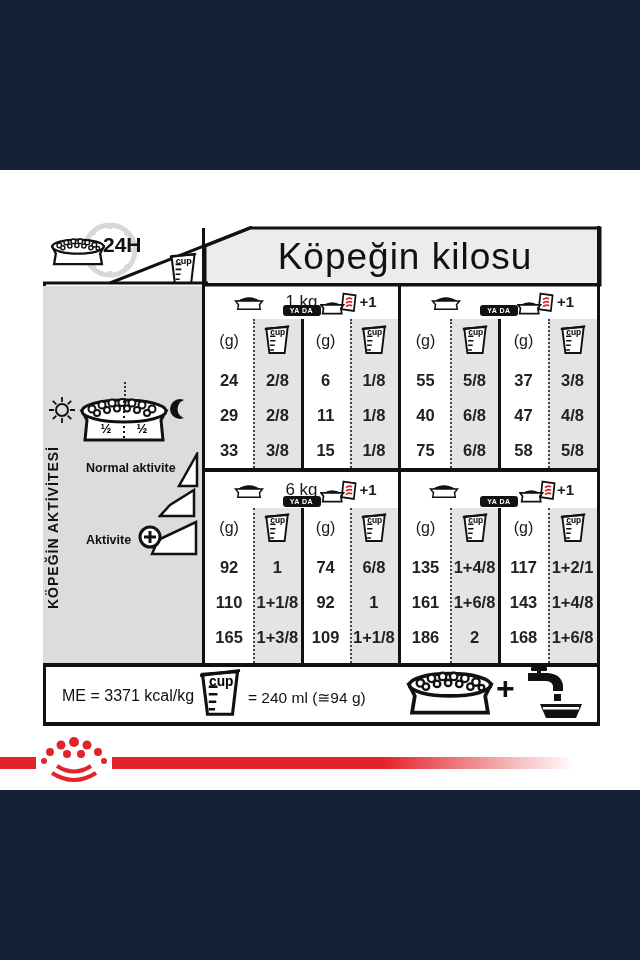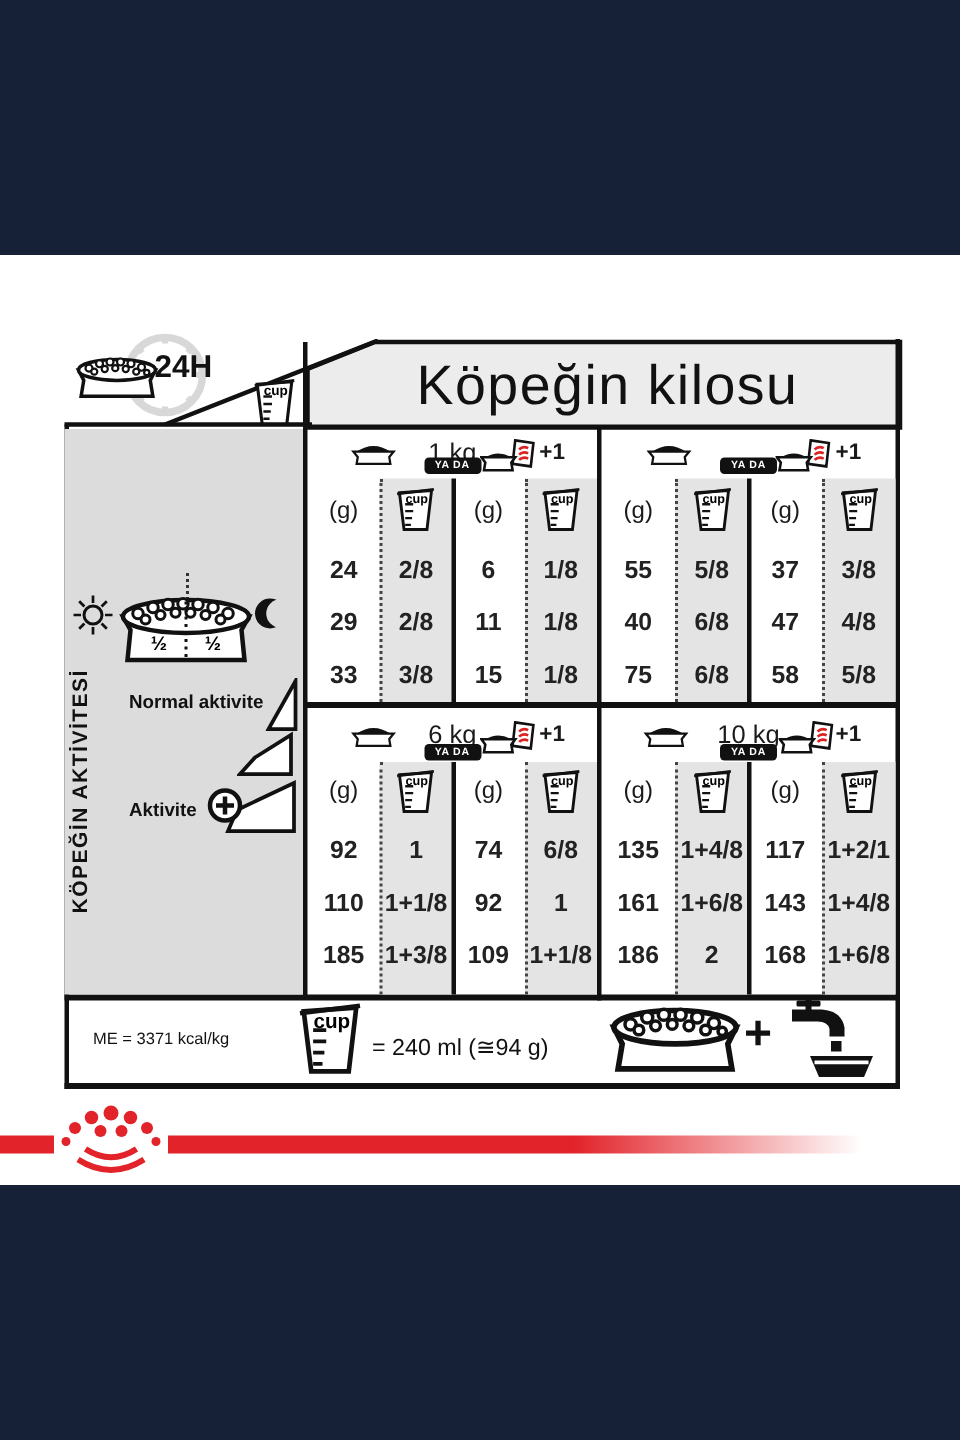--- a/index.html
+++ b/index.html
@@ -313,37 +313,36 @@
 </span>
       </div>
     <div class="cell" style="left:0;top:78px;">92</div>
     <div class="cell" style="left:25%;top:78px;">1</div>
     <div class="cell" style="left:50%;top:78px;">74</div>
     <div class="cell" style="left:75%;top:78px;">6/8</div>
     <div class="cell" style="left:0;top:113px;">110</div>
     <div class="cell" style="left:25%;top:113px;">1+1/8</div>
     <div class="cell" style="left:50%;top:113px;">92</div>
     <div class="cell" style="left:75%;top:113px;">1</div>
-    <div class="cell" style="left:0;top:148px;">185</div>
+    <div class="cell" style="left:0;top:148px;">165</div>
     <div class="cell" style="left:25%;top:148px;text-align:center;">1+3/8</div>
     <div class="cell" style="left:50%;top:148px;">109</div>
     <div class="cell" style="left:75%;top:148px;">1+1/8</div>
   </div>
 
   <div class="group" style="left:401px;top:472px;width:196px;height:191px;">
     <div class="colbg" style="left:25%;top:36px;"></div>
     <div class="colbg" style="left:75%;top:36px;"></div>
     <div class="middiv" style="top:36px;"></div>
     <span class="slot abs" style="left:calc(50% - 70px);top:10px;width:30px;height:17px;">
   <svg viewBox="0 0 40 22" preserveAspectRatio="xMidYMid meet">
     <path d="M5,9 Q20,-1 35,9 Z" fill="#111"></path>
     <polygon points="2,9 38,9 34,14 35,20 5,20 6,14" fill="#fff" stroke="#111" stroke-width="2"></polygon>
   </svg>
 </span>
-    <div class="kgtext" style="top:8px;">10 kg</div>
     <div class="yada" style="top:24px;">YA DA</div>
     <span class="slot abs" style="left:calc(50% + 20px);top:7px;width:40px;height:26px;">
   <svg viewBox="0 0 46 30" preserveAspectRatio="xMidYMid meet">
     <polygon points="27,3 41,5 39,23 25,21" fill="#fff" stroke="#111" stroke-width="2"></polygon>
     <path d="M30,10 q3,-3 7,-1 M30,14 q3,-3 7,-1 M30,18 q3,-3 7,-1" stroke="#d22" stroke-width="2" fill="none"></path>
     <path d="M4,16 Q14,10 24,16 Z" fill="#111"></path>
     <polygon points="1,16 27,16 24,20 25,26 3,26 4,20" fill="#fff" stroke="#111" stroke-width="2"></polygon>
   </svg>
 </span>
     <div class="plus1" style="top:9px;">+1</div>
@@ -376,21 +375,21 @@
     <div class="cell" style="left:0;top:113px;">161</div>
     <div class="cell" style="left:25%;top:113px;">1+6/8</div>
     <div class="cell" style="left:50%;top:113px;">143</div>
     <div class="cell" style="left:75%;top:113px;">1+4/8</div>
     <div class="cell" style="left:0;top:148px;">186</div>
     <div class="cell" style="left:25%;top:148px;">2</div>
     <div class="cell" style="left:50%;top:148px;">168</div>
     <div class="cell" style="left:75%;top:148px;">1+6/8</div>
   </div>
 
-  <div class="ftext" style="left:62px;top:687px;font-size:11px;">ME = 3371 kcal/kg</div>
+  <div class="ftext" style="left:62px;top:687px;font-size:16px;">ME = 3371 kcal/kg</div>
   <span class="slot abs" style="left:198px;top:668px;width:44px;height:50px;">
   <svg viewBox="0 0 34 40" preserveAspectRatio="xMidYMid meet">
     <polygon points="3,5 31,3 27,37 7,37" fill="#fff" stroke="#111" stroke-width="2.5"></polygon>
     <path d="M1,6 L33,2" stroke="#111" stroke-width="2.5" fill="none"></path>
     <path d="M8,15 h7 M8,21 h7 M8,27 h6 M8,33 h5" stroke="#111" stroke-width="2" fill="none"></path>
     <text x="18" y="14" text-anchor="middle" font-size="11" font-weight="bold" font-family="Liberation Sans, sans-serif">cup</text>
   </svg>
 </span>
   <div class="ftext" style="left:248px;top:689px;font-size:15.5px;">= 240 ml (≅94 g)</div>
   <span class="slot abs" style="left:403px;top:670px;width:94px;height:50px;">

